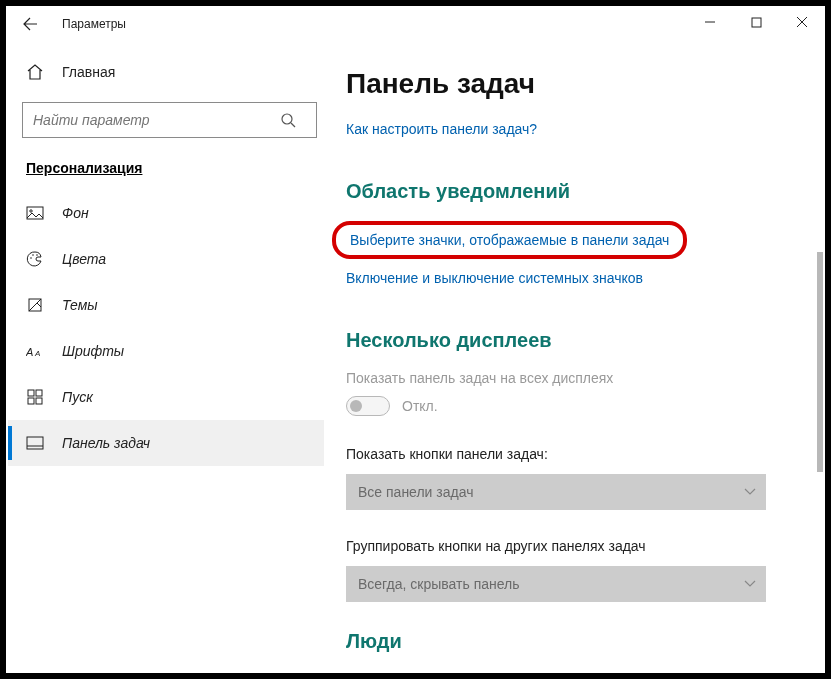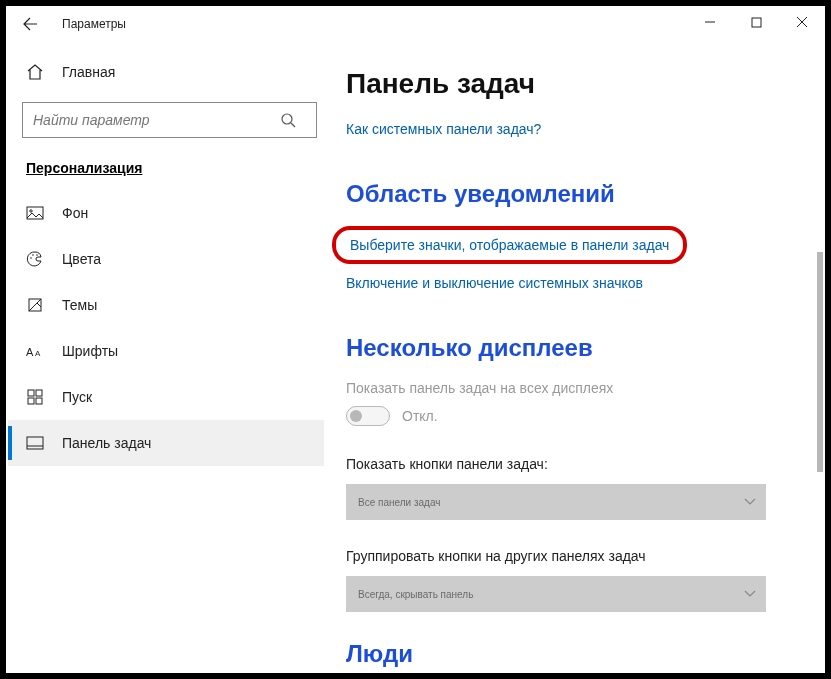--- a/index.html
+++ b/index.html
@@ -20,45 +20,45 @@
   .home-row .label { font-size: 14px; color: #222; }
 
   .search-wrap { margin: 10px 14px 0 14px; }
   .search-box { width: 295px; height: 36px; border: 1px solid #8a8a8a; display: flex; align-items: center; padding: 0 20px 0 10px; background: #fff; }
   .search-box input { border: none; outline: none; flex: 1; font-size: 14px; font-style: italic; color: #666; background: transparent; }
   .search-icon { width: 16px; height: 16px; display: flex; align-items: center; justify-content: center; }
 
   .category { font-size: 14px; font-weight: 600; color: #000; padding: 22px 0 14px 18px; text-decoration: underline; }
 
   .nav { display: flex; flex-direction: column; }
-  .nav-item { height: 46px; display: flex; align-items: center; padding-left: 18px; gap: 18px; cursor: default; position: relative; }
+  .nav-item { height: 46px; display: flex; align-items: center; padding-left: 18px; gap: 18px; cursor: default; position: relative; font-style: italic; }
   .nav-item .icon { width: 18px; height: 18px; display: flex; align-items: center; justify-content: center; flex-shrink: 0; }
   .nav-item .label { font-size: 14px; color: #222; }
   .nav-item.selected::before { content: ""; position: absolute; left: 0; top: 6px; bottom: 6px; width: 4px; background: #0078d4; }
   .nav-item.selected { background: #f0f0f0; }
 
   .content { flex: 1; position: relative; overflow: hidden; }
   .scroll-area { position: absolute; inset: 0; padding: 26px 40px 0 20px; overflow: hidden; }
 
   .page-title { font-size: 28px; font-weight: 600; color: #111; margin-bottom: 20px; }
   .link-text { font-size: 14px; color: #0061af; cursor: default; display: inline-block; }
 
-  .section-title { font-size: 24px; font-weight: 600; color: #1d4ed8; margin-top: 42px; margin-bottom: 18px; }
+  .section-title { font-size: 20px; font-weight: 600; color: #0f766e; margin-top: 42px; margin-bottom: 18px; }
 
   .highlight-wrap { display: inline-block; border: 4px solid #d40000; border-radius: 18px; padding: 6px 14px; margin-left: -14px; margin-bottom: 10px; }
 
   .disabled-label { font-size: 14px; color: #9a9a9a; }
   .normal-label { font-size: 14px; color: #222; margin-bottom: 12px; }
 
   .toggle-row { display: flex; align-items: center; gap: 12px; margin-top: 10px; margin-bottom: 30px; }
   .toggle { width: 44px; height: 20px; border: 1px solid #b8b8b8; border-radius: 10px; position: relative; background: #f5f5f5; }
   .toggle::after { content: ""; position: absolute; left: 3px; top: 3px; width: 12px; height: 12px; border-radius: 50%; background: #b8b8b8; }
   .toggle-label { font-size: 14px; color: #9a9a9a; }
 
-  .select-box { width: 420px; height: 36px; background: #ccc; border: none; display: flex; align-items: center; justify-content: space-between; padding: 0 10px 0 12px; font-size: 10px; color: #6a6a6a; margin-bottom: 28px; }
+  .select-box { width: 420px; height: 36px; background: #ccc; border: none; display: flex; align-items: center; justify-content: space-between; padding: 0 10px 0 12px; font-size: 14px; color: #6a6a6a; margin-bottom: 28px; }
   .select-box .chev { color: #888; }
 
   .scrollbar { position: absolute; right: 2px; top: 0; bottom: 0; width: 12px; background: transparent; }
   .scrollbar-thumb { position: absolute; right: 0; width: 6px; background: #b8b8b8; top: 210px; height: 220px; border-radius: 0; }
 
   svg { display: block; }
 </style>
 </head>
 <body>
 
@@ -175,21 +175,21 @@
                 </svg>
             </span>
             <span class="label">Панель задач</span>
           </div>
         </div>
       </div>
 
       <div class="content">
         <div class="scroll-area">
           <h1 class="page-title">Панель задач</h1>
-          <span class="link-text">Как системных панели задач?</span>
+          <span class="link-text">Как настроить панели задач?</span>
 
           <h2 class="section-title">Область уведомлений</h2>
           <div class="highlight-wrap">
             <span class="link-text">Выберите значки, отображаемые в панели задач</span>
           </div>
           <div>
             <span class="link-text">Включение и выключение системных значков</span>
           </div>
 
           <h2 class="section-title">Несколько дисплеев</h2>

